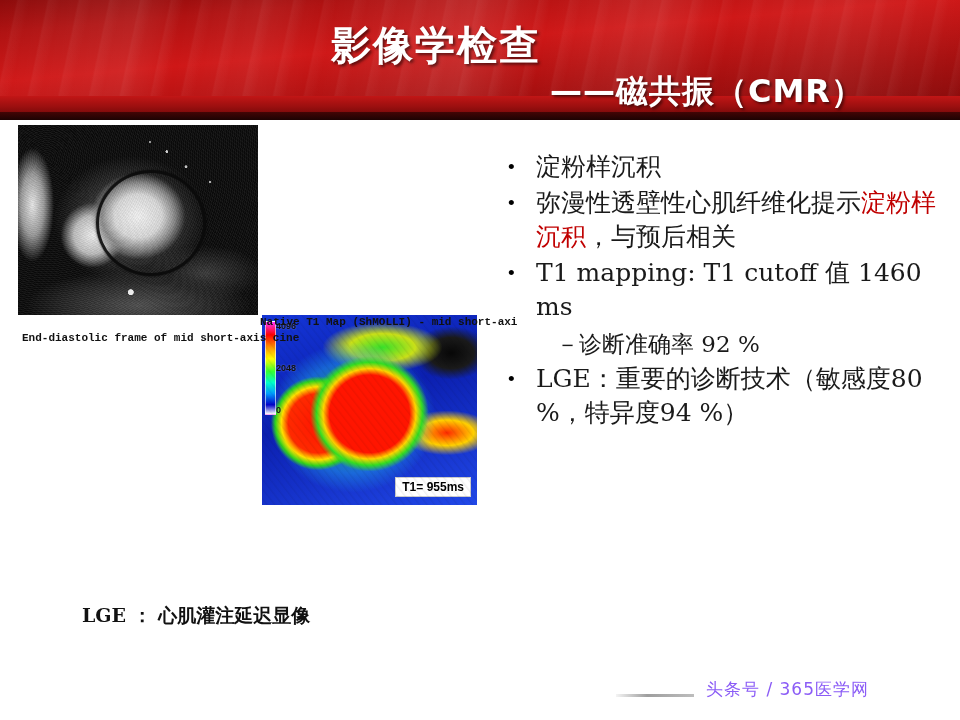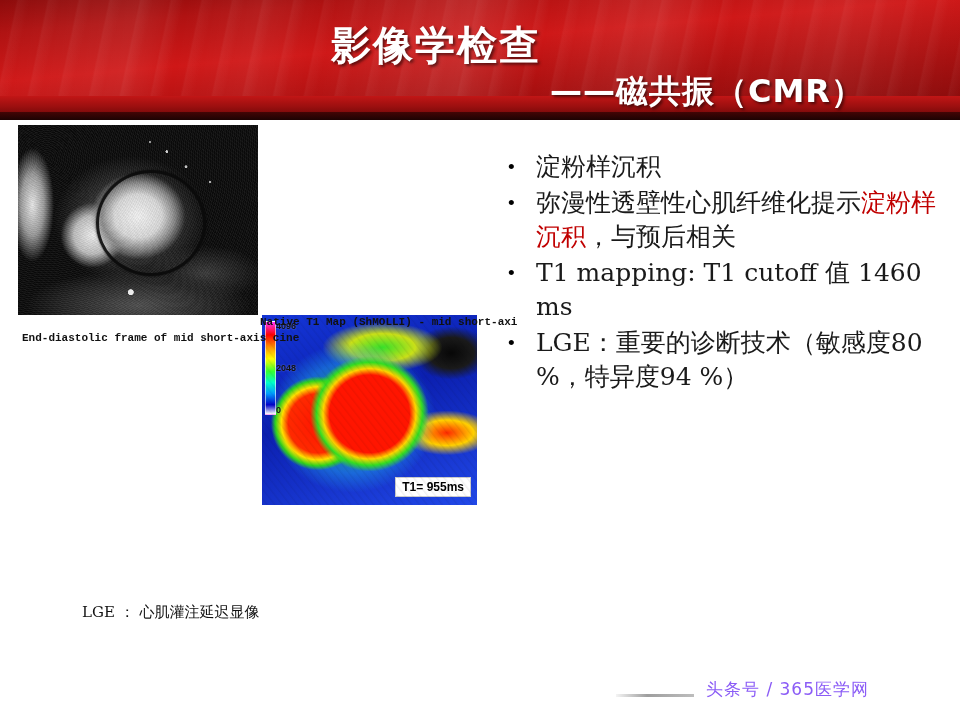--- a/index.html
+++ b/index.html
@@ -175,22 +175,22 @@
     font-family: Liberation Mono, monospace;
     font-size: 11px;
     font-weight: bold;
     color: #111111;
     white-space: nowrap;
     text-align: center;
   }
   .lge-caption {
     position: absolute;
     font-family: "DejaVu Serif", "Liberation Serif", serif;
-    font-size: 15px;
-    font-weight: normal;
+    font-size: 19px;
+    font-weight: bold;
     color: #111111;
     white-space: nowrap;
   }
 
   
   .bullets {
     position: absolute;
     left: 500px; top: 150px;
     width: 450px;
   }
@@ -295,20 +295,21 @@
     <div class="bullet-text">
       <span>弥漫性透壁性心肌纤维化提示</span><span class="hl-red">淀粉样沉积</span><span>，与预后相关</span>
     </div>
   </div>
 
   <div class="bullet-row">
     <div class="bullet-dot">•</div>
     <div class="bullet-text mono">T1 mapping: T1 cutoff 值 1460 ms</div>
   </div>
 
+  <div class="sub-row">－诊断准确率 92 %</div>
 
   <div class="bullet-row">
     <div class="bullet-dot">•</div>
     <div class="bullet-text mono">LGE：重要的诊断技术（敏感度80 %，特异度94 %）</div>
   </div>
 
 </div>
 
 <div class="footer-line"></div>
 <div class="watermark">头条号 / 365医学网</div>

